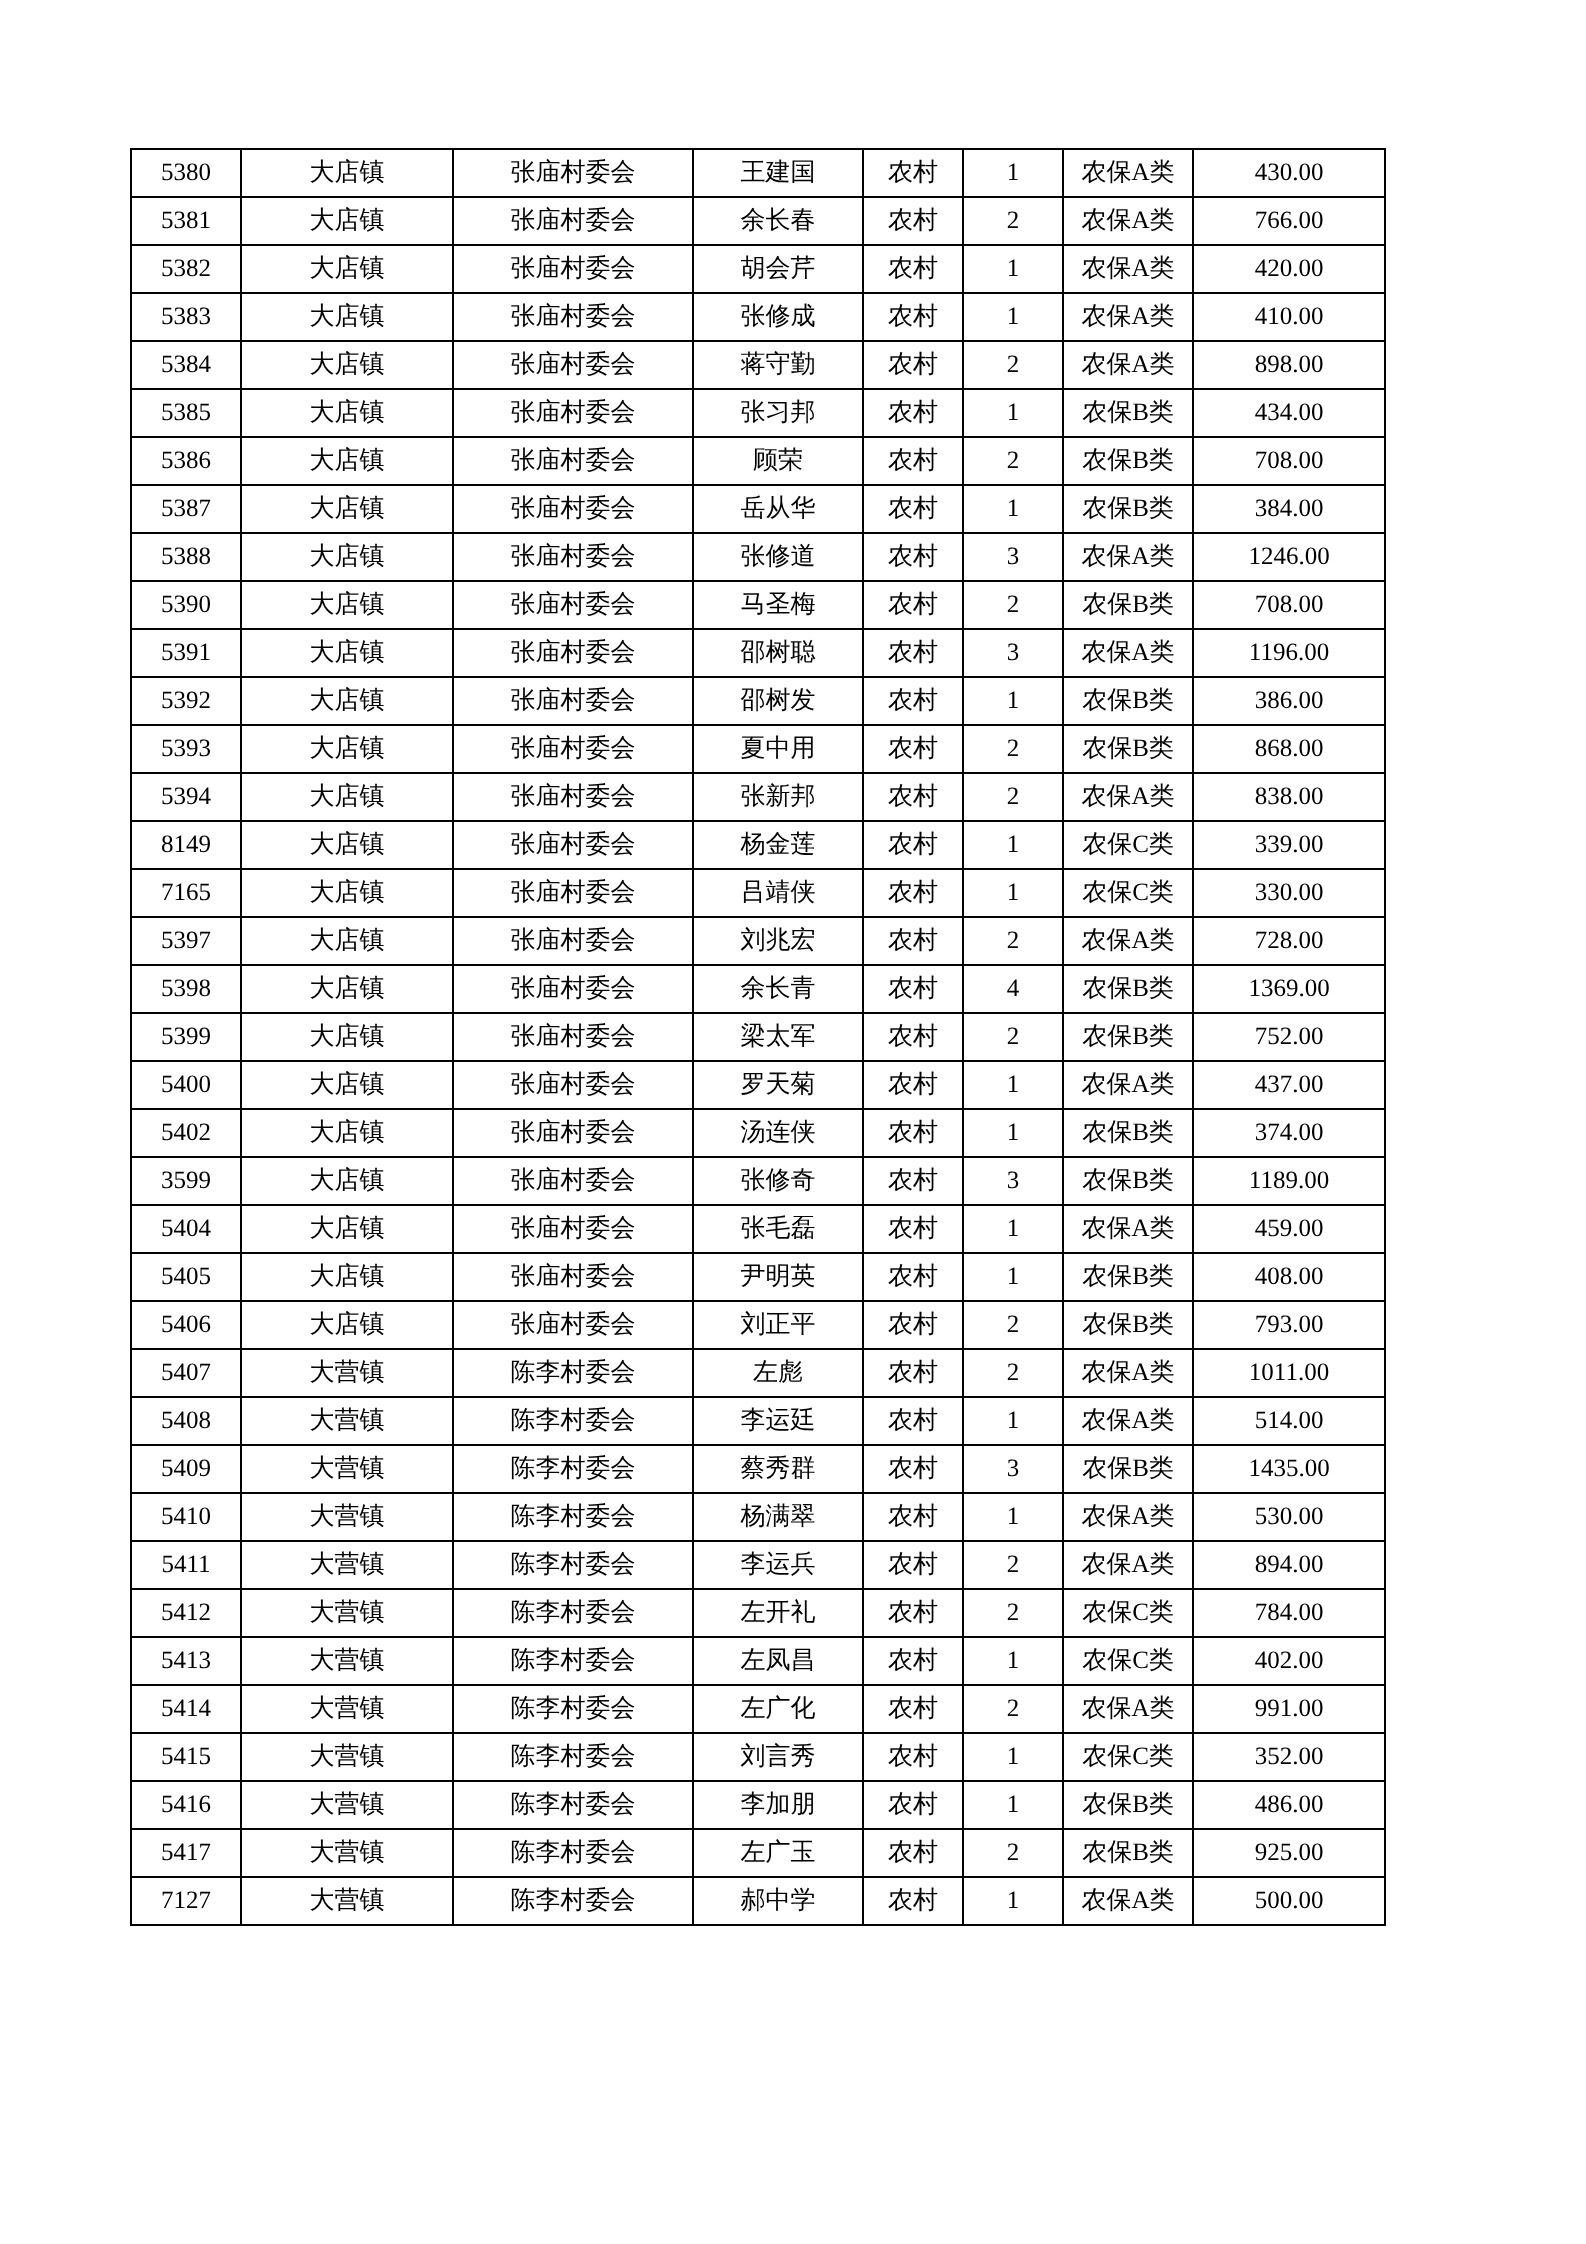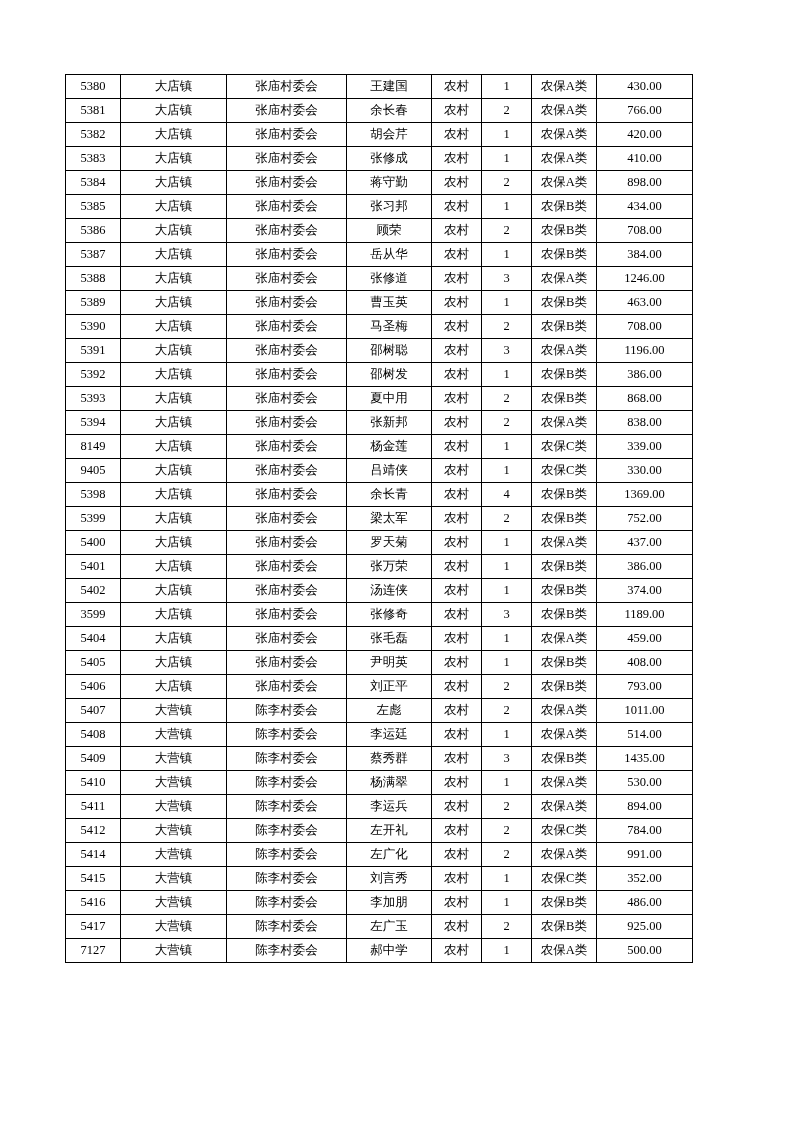--- a/index.html
+++ b/index.html
@@ -154,30 +154,20 @@
           <td class="cell-seq">5388</td>
           <td class="cell-town">大店镇</td>
           <td class="cell-village">张庙村委会</td>
           <td class="cell-name">张修道</td>
           <td class="cell-category">农村</td>
           <td class="cell-count">3</td>
           <td class="cell-insurance">农保A类</td>
           <td class="cell-amount">1246.00</td>
         </tr>
         <tr>
-          <td class="cell-seq">5389</td>
-          <td class="cell-town">大店镇</td>
-          <td class="cell-village">张庙村委会</td>
-          <td class="cell-name">曹玉英</td>
-          <td class="cell-category">农村</td>
-          <td class="cell-count">1</td>
-          <td class="cell-insurance">农保B类</td>
-          <td class="cell-amount">463.00</td>
-        </tr>
-        <tr>
           <td class="cell-seq">5390</td>
           <td class="cell-town">大店镇</td>
           <td class="cell-village">张庙村委会</td>
           <td class="cell-name">马圣梅</td>
           <td class="cell-category">农村</td>
           <td class="cell-count">2</td>
           <td class="cell-insurance">农保B类</td>
           <td class="cell-amount">708.00</td>
         </tr>
         <tr>
@@ -224,30 +214,40 @@
           <td class="cell-seq">8149</td>
           <td class="cell-town">大店镇</td>
           <td class="cell-village">张庙村委会</td>
           <td class="cell-name">杨金莲</td>
           <td class="cell-category">农村</td>
           <td class="cell-count">1</td>
           <td class="cell-insurance">农保C类</td>
           <td class="cell-amount">339.00</td>
         </tr>
         <tr>
-          <td class="cell-seq">9405</td>
+          <td class="cell-seq">7165</td>
           <td class="cell-town">大店镇</td>
           <td class="cell-village">张庙村委会</td>
           <td class="cell-name">吕靖侠</td>
           <td class="cell-category">农村</td>
           <td class="cell-count">1</td>
           <td class="cell-insurance">农保C类</td>
           <td class="cell-amount">330.00</td>
         </tr>
         <tr>
+          <td class="cell-seq">5397</td>
+          <td class="cell-town">大店镇</td>
+          <td class="cell-village">张庙村委会</td>
+          <td class="cell-name">刘兆宏</td>
+          <td class="cell-category">农村</td>
+          <td class="cell-count">2</td>
+          <td class="cell-insurance">农保A类</td>
+          <td class="cell-amount">728.00</td>
+        </tr>
+        <tr>
           <td class="cell-seq">5398</td>
           <td class="cell-town">大店镇</td>
           <td class="cell-village">张庙村委会</td>
           <td class="cell-name">余长青</td>
           <td class="cell-category">农村</td>
           <td class="cell-count">4</td>
           <td class="cell-insurance">农保B类</td>
           <td class="cell-amount">1369.00</td>
         </tr>
         <tr>
@@ -262,30 +262,20 @@
         </tr>
         <tr>
           <td class="cell-seq">5400</td>
           <td class="cell-town">大店镇</td>
           <td class="cell-village">张庙村委会</td>
           <td class="cell-name">罗天菊</td>
           <td class="cell-category">农村</td>
           <td class="cell-count">1</td>
           <td class="cell-insurance">农保A类</td>
           <td class="cell-amount">437.00</td>
-        </tr>
-        <tr>
-          <td class="cell-seq">5401</td>
-          <td class="cell-town">大店镇</td>
-          <td class="cell-village">张庙村委会</td>
-          <td class="cell-name">张万荣</td>
-          <td class="cell-category">农村</td>
-          <td class="cell-count">1</td>
-          <td class="cell-insurance">农保B类</td>
-          <td class="cell-amount">386.00</td>
         </tr>
         <tr>
           <td class="cell-seq">5402</td>
           <td class="cell-town">大店镇</td>
           <td class="cell-village">张庙村委会</td>
           <td class="cell-name">汤连侠</td>
           <td class="cell-category">农村</td>
           <td class="cell-count">1</td>
           <td class="cell-insurance">农保B类</td>
           <td class="cell-amount">374.00</td>
@@ -382,20 +372,30 @@
         </tr>
         <tr>
           <td class="cell-seq">5412</td>
           <td class="cell-town">大营镇</td>
           <td class="cell-village">陈李村委会</td>
           <td class="cell-name">左开礼</td>
           <td class="cell-category">农村</td>
           <td class="cell-count">2</td>
           <td class="cell-insurance">农保C类</td>
           <td class="cell-amount">784.00</td>
+        </tr>
+        <tr>
+          <td class="cell-seq">5413</td>
+          <td class="cell-town">大营镇</td>
+          <td class="cell-village">陈李村委会</td>
+          <td class="cell-name">左凤昌</td>
+          <td class="cell-category">农村</td>
+          <td class="cell-count">1</td>
+          <td class="cell-insurance">农保C类</td>
+          <td class="cell-amount">402.00</td>
         </tr>
         <tr>
           <td class="cell-seq">5414</td>
           <td class="cell-town">大营镇</td>
           <td class="cell-village">陈李村委会</td>
           <td class="cell-name">左广化</td>
           <td class="cell-category">农村</td>
           <td class="cell-count">2</td>
           <td class="cell-insurance">农保A类</td>
           <td class="cell-amount">991.00</td>

